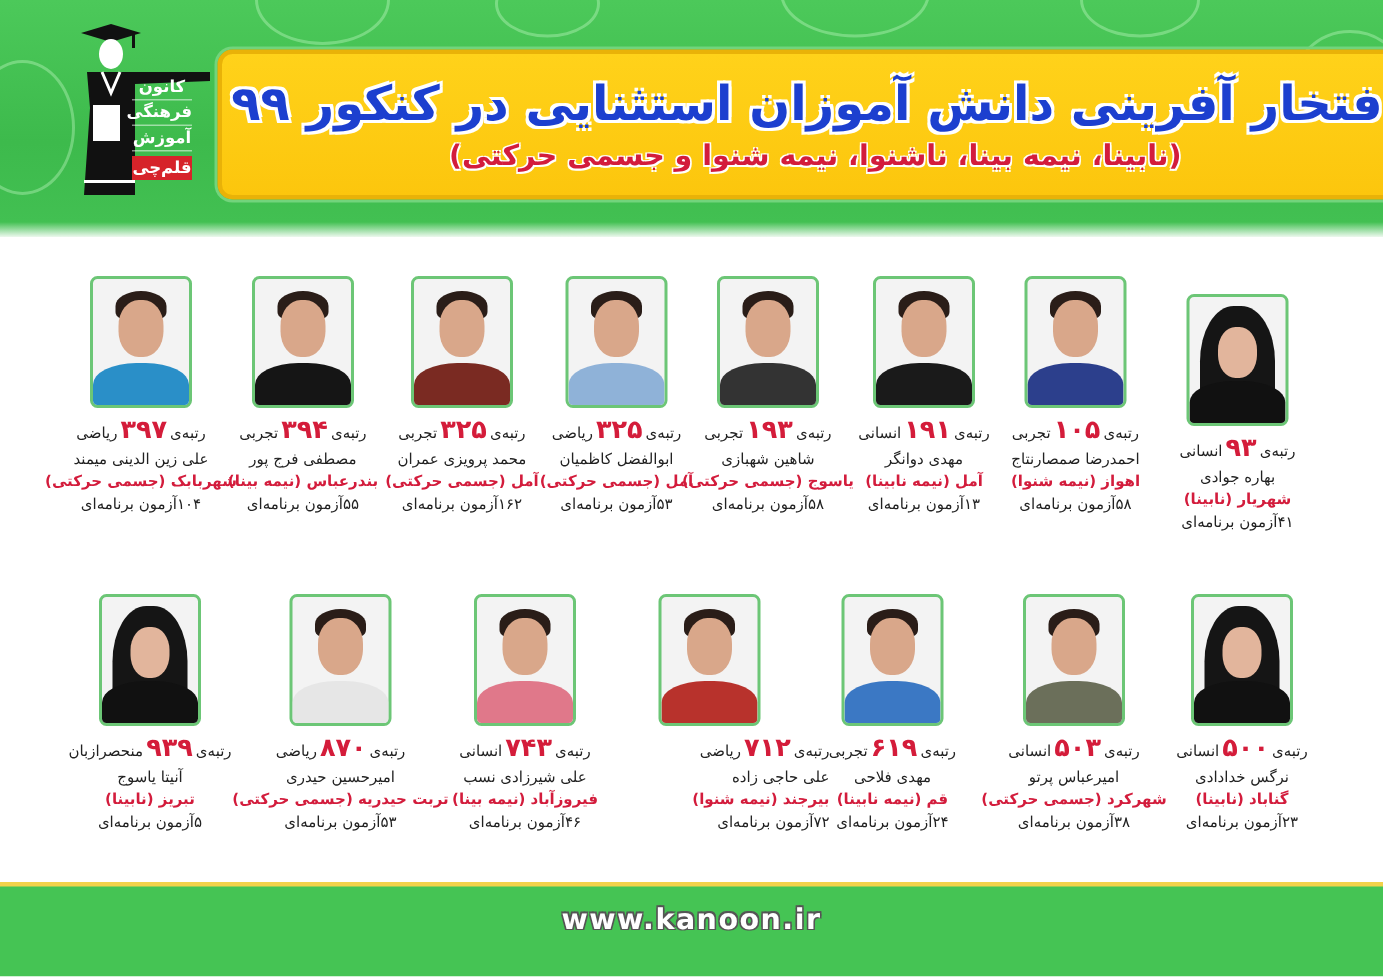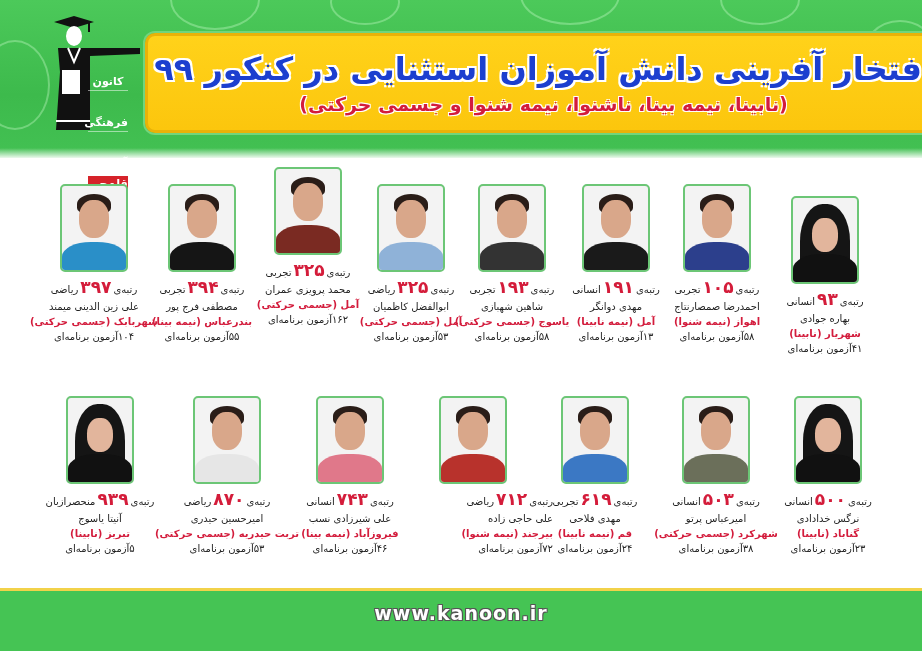--- a/index.html
+++ b/index.html
@@ -29,21 +29,20 @@
   .logo {
     position: absolute; left: 44px; top: 12px; width: 96px; height: 128px;
   }
   .logo-words {
     position: absolute; left: 88px; top: 50px; width: 40px;
     direction: rtl; text-align: center;
   }
   .logo-word {
     color: #ffffff; font-weight: bold; font-size: 11px; line-height: 16px;
     border-bottom: 1px solid rgba(255,255,255,0.5);
-    margin-top: 24px;
   }
   .logo-word.red {
     background: #d6232a; border-bottom: none; margin-top: 3px;
   }
   .banner {
     position: absolute; left: 145px; top: 33px; width: 797px; height: 100px;
     background: linear-gradient(180deg, #ffd21a 0%, #fcc60d 100%);
     border: 3px solid #e9b208; border-radius: 10px;
     box-shadow: 0 0 0 2px #72d47c;
     direction: rtl; text-align: center;
@@ -180,21 +179,21 @@
       <div class="photo">
         <div class="hair"></div>
         <div class="head"></div>
         <div class="body" style="background:#8fb2d8"></div>
       </div>
       <div class="line1"><span>رتبه‌ی</span><span class="rank-num">۳۲۵</span><span>ریاضی</span></div>
       <div class="line2">ابوالفضل کاظمیان</div>
       <div class="line3">آمل (جسمی حرکتی)</div>
       <div class="line4">۵۳آزمون برنامه‌ای</div>
     </div>
-    <div class="card" style="left: 228px; top: 167px;">
+    <div class="card" style="left: 228px; top: 184px;">
       <div class="photo">
         <div class="hair"></div>
         <div class="head"></div>
         <div class="body" style="background:#7a2a22"></div>
       </div>
       <div class="line1"><span>رتبه‌ی</span><span class="rank-num">۳۲۵</span><span>تجربی</span></div>
       <div class="line2">محمد پرویزی عمران</div>
       <div class="line3">آمل (جسمی حرکتی)</div>
       <div class="line4">۱۶۲آزمون برنامه‌ای</div>
     </div>

